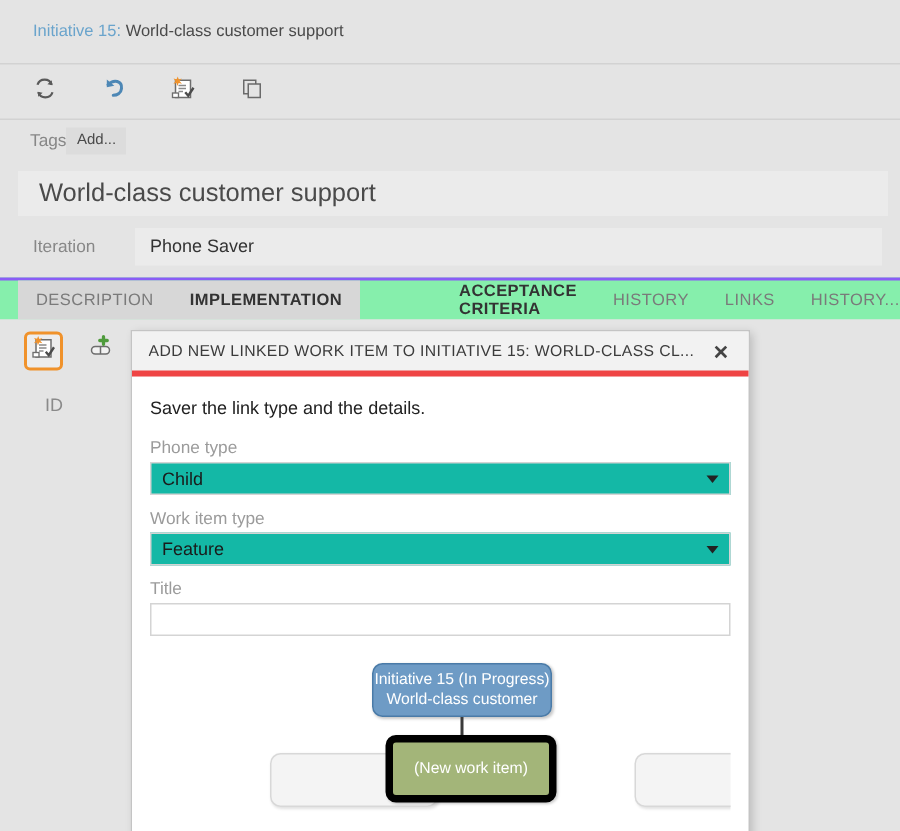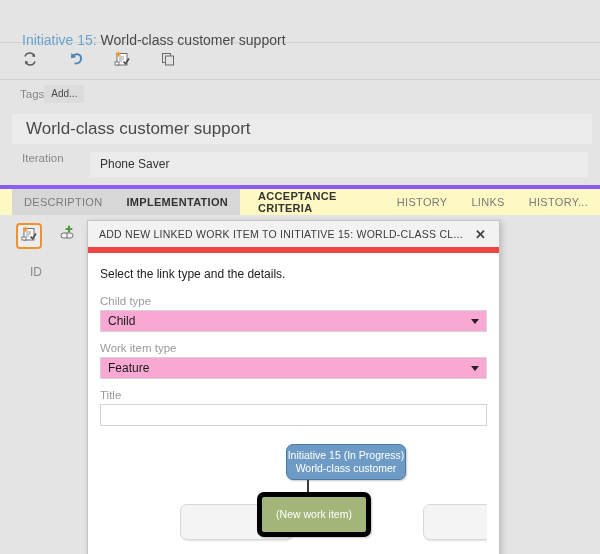--- a/index.html
+++ b/index.html
@@ -22,25 +22,24 @@
     height: 554px;
   }
 
   .wi-header {
     background: #e4e4e4;
     padding: 10px 0 8px 22px;
     height: 24px;
     box-sizing: content-box;
   }
   .wi-title-line {
-    font-size: 14px;
+    font-size: 11px;
     color: #4a4a4a;
     white-space: nowrap;
     line-height: 22px;
-    margin-top: 19px;
   }
   .wi-id-link {
     color: #6aa4cc;
   }
   .wi-id-colon {
     color: #6aa4cc;
   }
 
   .toolbar {
     height: 36px;
@@ -87,21 +86,21 @@
     border: none;
     height: 30px;
     line-height: 30px;
     padding: 0 14px;
     font-size: 17px;
     color: #4a4a4a;
   }
 
   .iteration-row {
     display: flex;
-    align-items: flex-start;
+    align-items: center;
     padding: 4px 12px 8px 12px;
     background: #e4e4e4;
     gap: 10px;
   }
   .iteration-label {
     font-size: 11.5px;
     color: #878787;
     width: 58px;
     text-align: left;
     padding-left: 10px;
@@ -110,26 +109,27 @@
     flex: 1;
     background: #ebebeb;
     font-size: 12px;
     color: #333;
     padding: 5px 10px 6px 10px;
   }
 
   
   .tabstrip {
     height: 26px;
-    background: #fef9c3;
-    border-top: 4px solid #8b5cf6;
+    background: #86efac;
+    border-top: 2px solid #8b5cf6;
     position: relative;
     display: flex;
     align-items: stretch;
     padding-left: 12px;
+    gap: 48px;
   }
   .tabgroup {
     display: flex;
     align-items: stretch;
     background: #d7d7d7;
   }
   .tabgroup.second {
     margin-left: 6px;
     background: transparent;
   }
@@ -184,21 +184,21 @@
     top: 220px;
     width: 413px;
     background: #ffffff;
     border: 1px solid #c4c4c4;
     box-shadow: 2px 2px 6px rgba(0,0,0,0.18);
     box-sizing: border-box;
   }
   .dlg-titlebar {
     height: 26px;
     background: #f2f2f2;
-    border-bottom: 6px solid #ef4444;
+    border-bottom: 4px solid #ef4444;
     display: flex;
     align-items: center;
     justify-content: space-between;
     padding: 0 10px 0 11px;
   }
   .dlg-title {
     font-size: 10.5px;
     color: #3b3b3b;
     letter-spacing: 0.25px;
     white-space: nowrap;
@@ -223,21 +223,21 @@
     font-size: 11.5px;
     color: #9b9b9b;
     margin-bottom: 3px;
   }
   .field {
     margin-bottom: 10px;
   }
   .select-box {
     position: relative;
     border: 1px solid #d4d4d4;
-    background: #f9a8d4;
+    background: #14b8a6;
     height: 20px;
     line-height: 20px;
     font-size: 12px;
     color: #1a1a1a;
     padding: 0 22px 0 7px;
     box-sizing: content-box;
   }
   .caret {
     position: absolute;
     right: 7px;
@@ -277,21 +277,20 @@
     color: #ffffff;
   }
   .node-parent {
     left: 148px;
     top: 8px;
     width: 120px;
     height: 36px;
     background: #6e9bc5;
     border: 1px solid #4a7ba8;
     box-shadow: 1px 1px 2px rgba(0,0,0,0.22);
-    margin-left: 38px;
   }
   .node-new {
     left: 157px;
     top: 56px;
     width: 114px;
     height: 45px;
     background: #a3b579;
     border: 5px solid #000000;
     box-shadow: 1px 1px 2px rgba(0,0,0,0.22);
   }
@@ -443,24 +442,24 @@
 
   <div class="dialog">
 
     <div class="dlg-titlebar">
       <span class="dlg-title">ADD NEW LINKED WORK ITEM TO INITIATIVE 15: WORLD-CLASS CL...</span>
       <span class="dlg-close">✕</span>
     </div>
 
     <div class="dlg-body">
 
-      <p class="dlg-instruction">Select the link type and the details.</p>
+      <p class="dlg-instruction">Saver the link type and the details.</p>
 
       <div class="field">
-        <div class="field-label">Child type</div>
+        <div class="field-label">Phone type</div>
         <div class="select-box">
           <span>Child</span>
           <span class="caret"></span>
         </div>
       </div>
 
       <div class="field">
         <div class="field-label">Work item type</div>
         <div class="select-box">
           <span>Feature</span>

